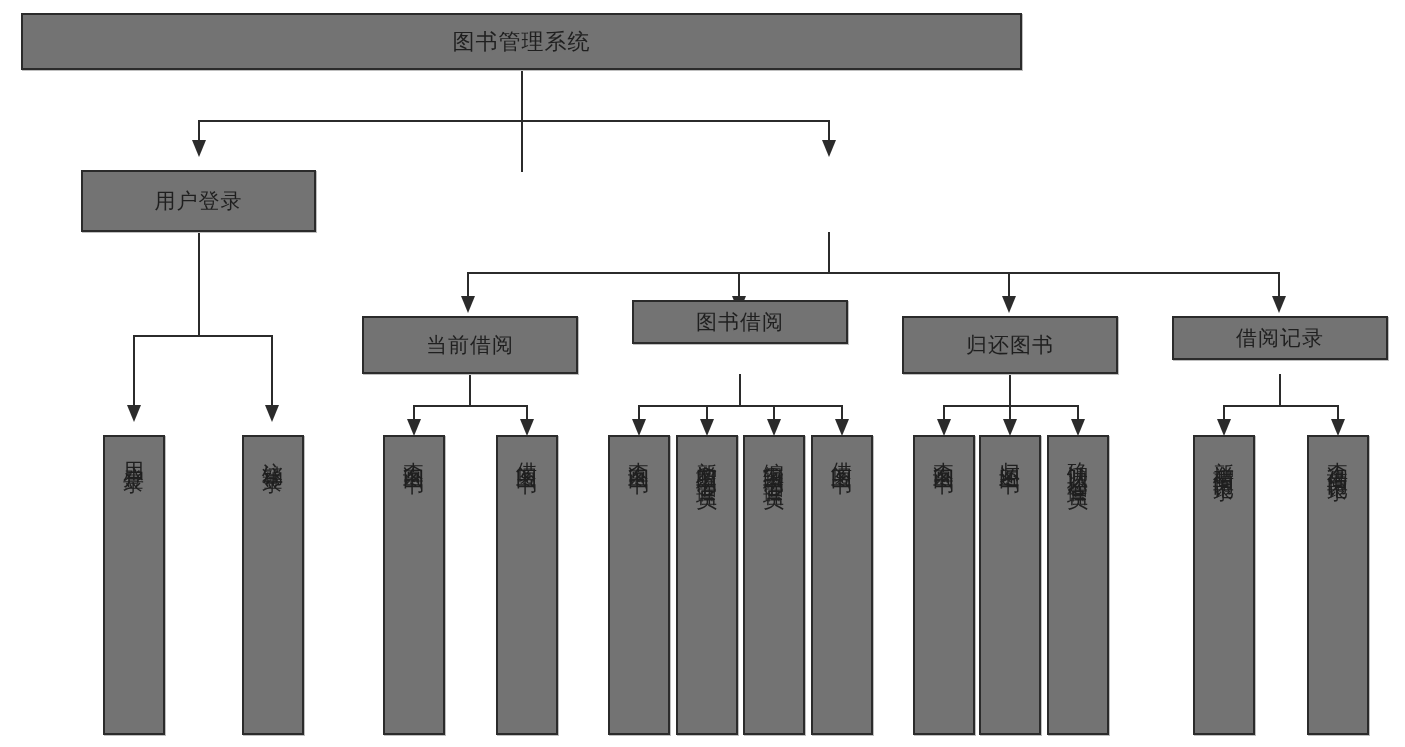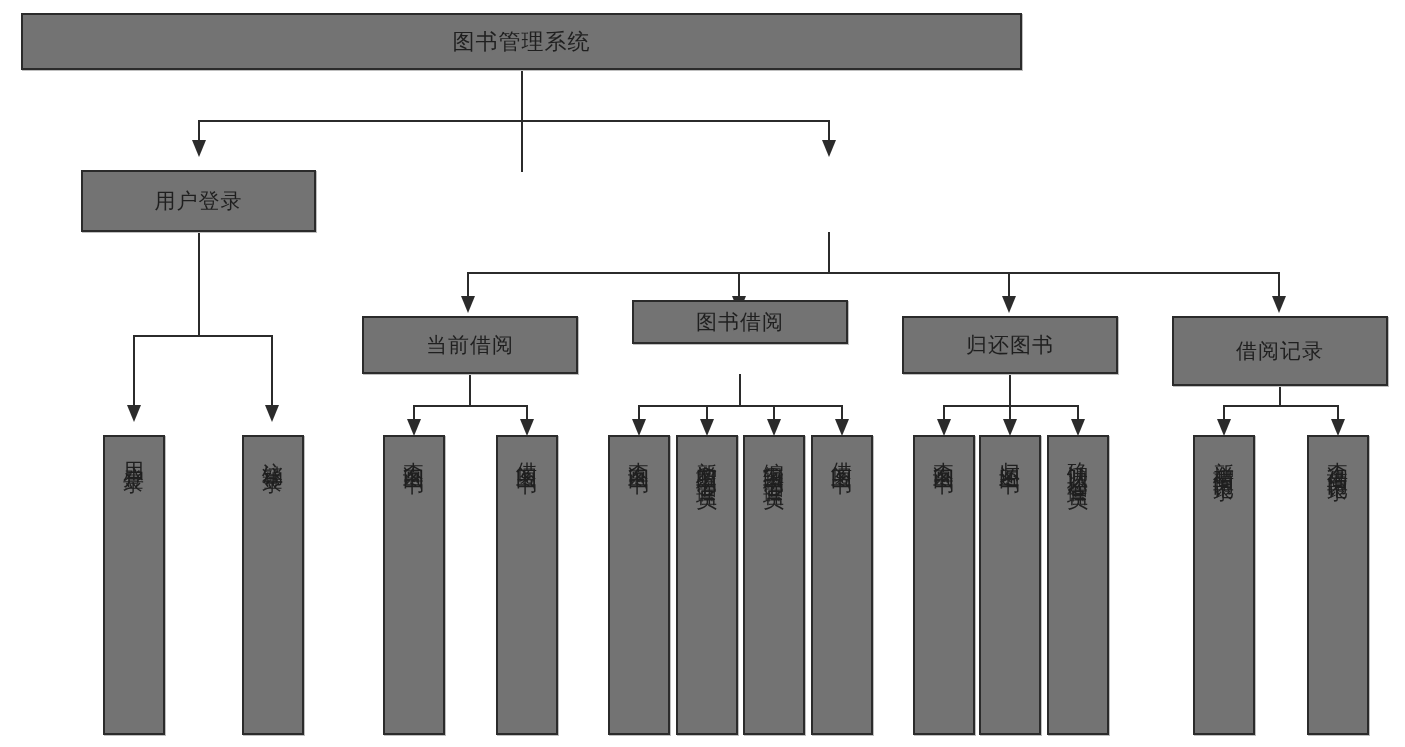--- a/index.html
+++ b/index.html
@@ -118,21 +118,21 @@
 
   <div class="node" style="left:362px;top:316px;width:216px;height:58px;">
     <span class="lbl">当前借阅</span>
   </div>
   <div class="node" style="left:632px;top:300px;width:216px;height:44px;">
     <span class="lbl">图书借阅</span>
   </div>
   <div class="node" style="left:902px;top:316px;width:216px;height:58px;">
     <span class="lbl">归还图书</span>
   </div>
-  <div class="node" style="left:1172px;top:316px;width:216px;height:70px;">
+  <div class="node" style="left:1172px;top:316px;width:216px;height:44px;">
     <span class="lbl">借阅记录</span>
   </div>
 
   <div class="line vline" style="left:469px;top:374px;width:2px;height:33px;"></div>
   <div class="line hline" style="left:413px;top:405px;width:115px;height:2px;"></div>
   <div class="line vline" style="left:413px;top:405px;width:2px;height:18px;"></div>
   <div class="line vline" style="left:526px;top:405px;width:2px;height:18px;"></div>
   <div class="arrow" style="left:407px;top:419px;"></div>
   <div class="arrow" style="left:520px;top:419px;"></div>
 

